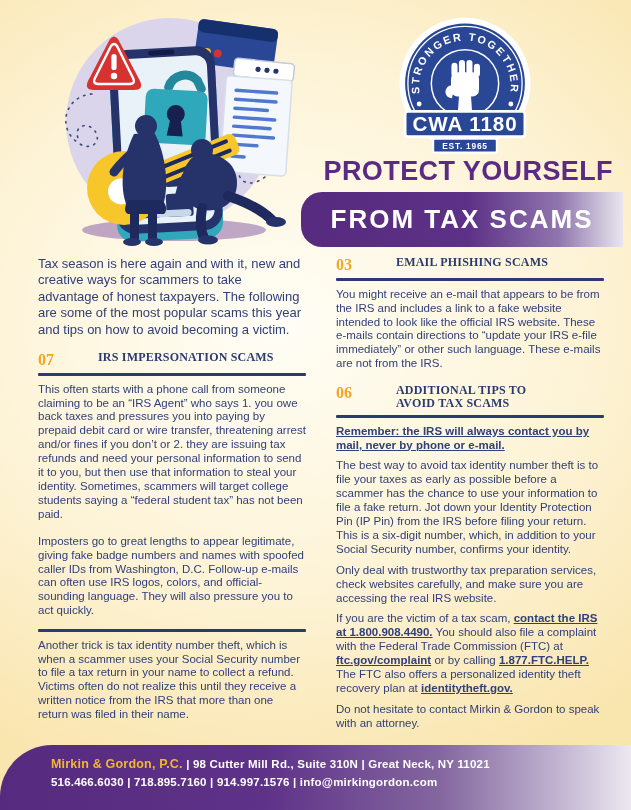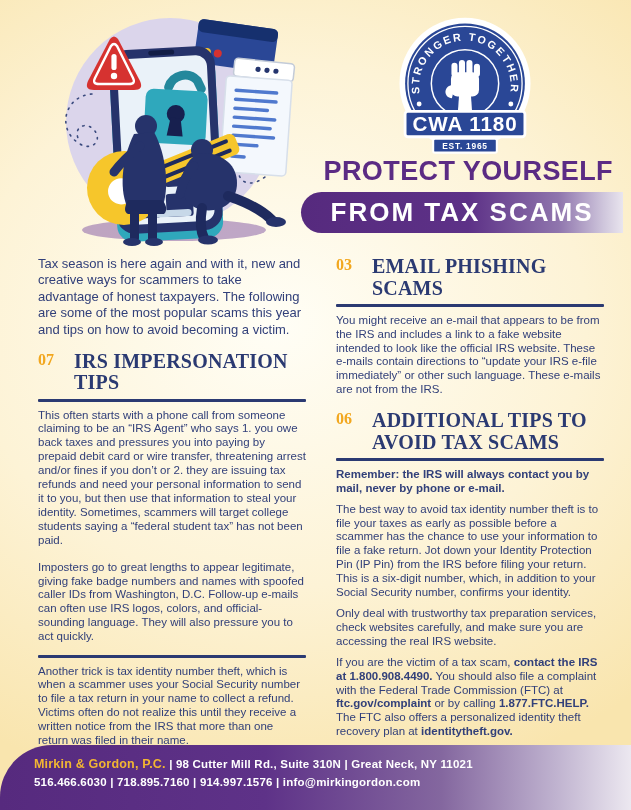--- a/index.html
+++ b/index.html
@@ -9,41 +9,41 @@
     font-family:"Liberation Sans", sans-serif;
   }
   
   .illu{position:absolute;left:24px;top:4px;width:292px;height:246px;}
   .logo{position:absolute;left:394px;top:16px;width:142px;height:146px;}
   .title1{
     position:absolute;top:156px;right:18px;width:330px;text-align:right;
     font-size:27px;font-weight:800;color:#5B2B84;letter-spacing:.4px;
   }
   .band{
-    position:absolute;top:192px;left:301px;right:8px;height:41px;
+    position:absolute;top:192px;left:301px;right:8px;height:55px;
     border-radius:21px 0 0 21px;
     background:linear-gradient(90deg,#562A7E 0%,#5D3187 52%,#8F75AD 80%,#CFC6DC 94%,#E9E5EE 100%);
     display:flex;align-items:center;justify-content:center;
   }
   .band .t2{color:#fff;font-size:26px;font-weight:600;letter-spacing:2px;}
   
   .cols{position:absolute;top:250px;left:38px;width:567px;display:flex;gap:30px;}
   .col{width:268px;}
   .intro{color:#32407A;font-size:13px;line-height:1.26;margin:6px 0 0;}
   .section{margin-top:11px;}
   .sec-head{display:flex;gap:20px;align-items:flex-start;margin-top:13px;font-family:Liberation Serif, serif;}
   .sec-num{color:#F2A71E;font-weight:800;font-size:16px;line-height:1.08;}
-  .sec-title{color:#2B3A72;font-weight:800;font-size:20px;line-height:1.08;letter-spacing:.2px;white-space:pre-line;}
+  .sec-title{color:#2B3A72;font-weight:800;font-size:12px;line-height:1.08;letter-spacing:.2px;white-space:pre-line;margin-left:24px;}
   .sec-rule{height:2.5px;background:#2B3A72;margin-top:5px;border-radius:1px;}
   p.body{color:#32407A;font-size:11.5px;line-height:1.21;margin:7px 0 0;}
-  p.body .b{font-weight:700;}
+  p.body .b{font-weight:700;text-decoration:underline;}
   
   .footer{
     position:absolute;left:0;right:0;bottom:0;height:65px;box-sizing:border-box;
-    border-top-left-radius:52px;padding:12px 0 0 34px;
+    border-top-left-radius:52px;padding:12px 0 0 51px;
     background:linear-gradient(90deg,#562A7E 0%,#5E3288 42%,#84679F 70%,#BFB2CF 88%,#ECE8F0 100%);
   }
   .f-line{color:#fff;font-size:11.5px;font-weight:700;letter-spacing:.2px;}
   .f-line + .f-line{margin-top:5px;}
   .f-line .gold{color:#F2B632;font-size:12.5px;font-weight:800;}
 </style>
 </head>
 <body>
 
 <div class="page">
@@ -185,21 +185,21 @@
   </div>
 
   <div class="cols">
 
     <div class="col">
       <p class="intro">Tax season is here again and with it, new and creative ways for scammers to take advantage of honest taxpayers. The following are some of the most popular scams this year and tips on how to avoid becoming a victim.</p>
 
       <div class="section">
         <div class="sec-head">
           <span class="sec-num">07</span>
-          <span class="sec-title">IRS IMPERSONATION TIPS</span>
+          <span class="sec-title">IRS IMPERSONATION SCAMS</span>
         </div>
         <div class="sec-rule"></div>
         <p class="body"><span>This often starts with a phone call from someone claiming to be an “IRS Agent” who says 1. you owe back taxes and pressures you into paying by prepaid debit card or wire transfer, threatening arrest and/or fines if you don’t or 2. they are issuing tax refunds and need your personal information to send it to you, but then use that information to steal your identity. Sometimes, scammers will target college students saying a “federal student tax” has not been paid.</span></p>
         <p class="body" style="margin-top:13px"><span>Imposters go to great lengths to appear legitimate, giving fake badge numbers and names with spoofed caller IDs from Washington, D.C.  Follow-up e-mails can often use IRS logos, colors, and official-sounding language.  They will also pressure you to act quickly.</span></p>
       </div>
 
       <div class="section">
         <div class="sec-rule"></div>
         <p class="body"><span>Another trick is tax identity number theft, which is when a scammer uses your Social Security number to file a tax return in your name to collect a refund. Victims often do not realize this until they receive a written notice from the IRS that more than one return was filed in their name.</span></p>
       </div>

